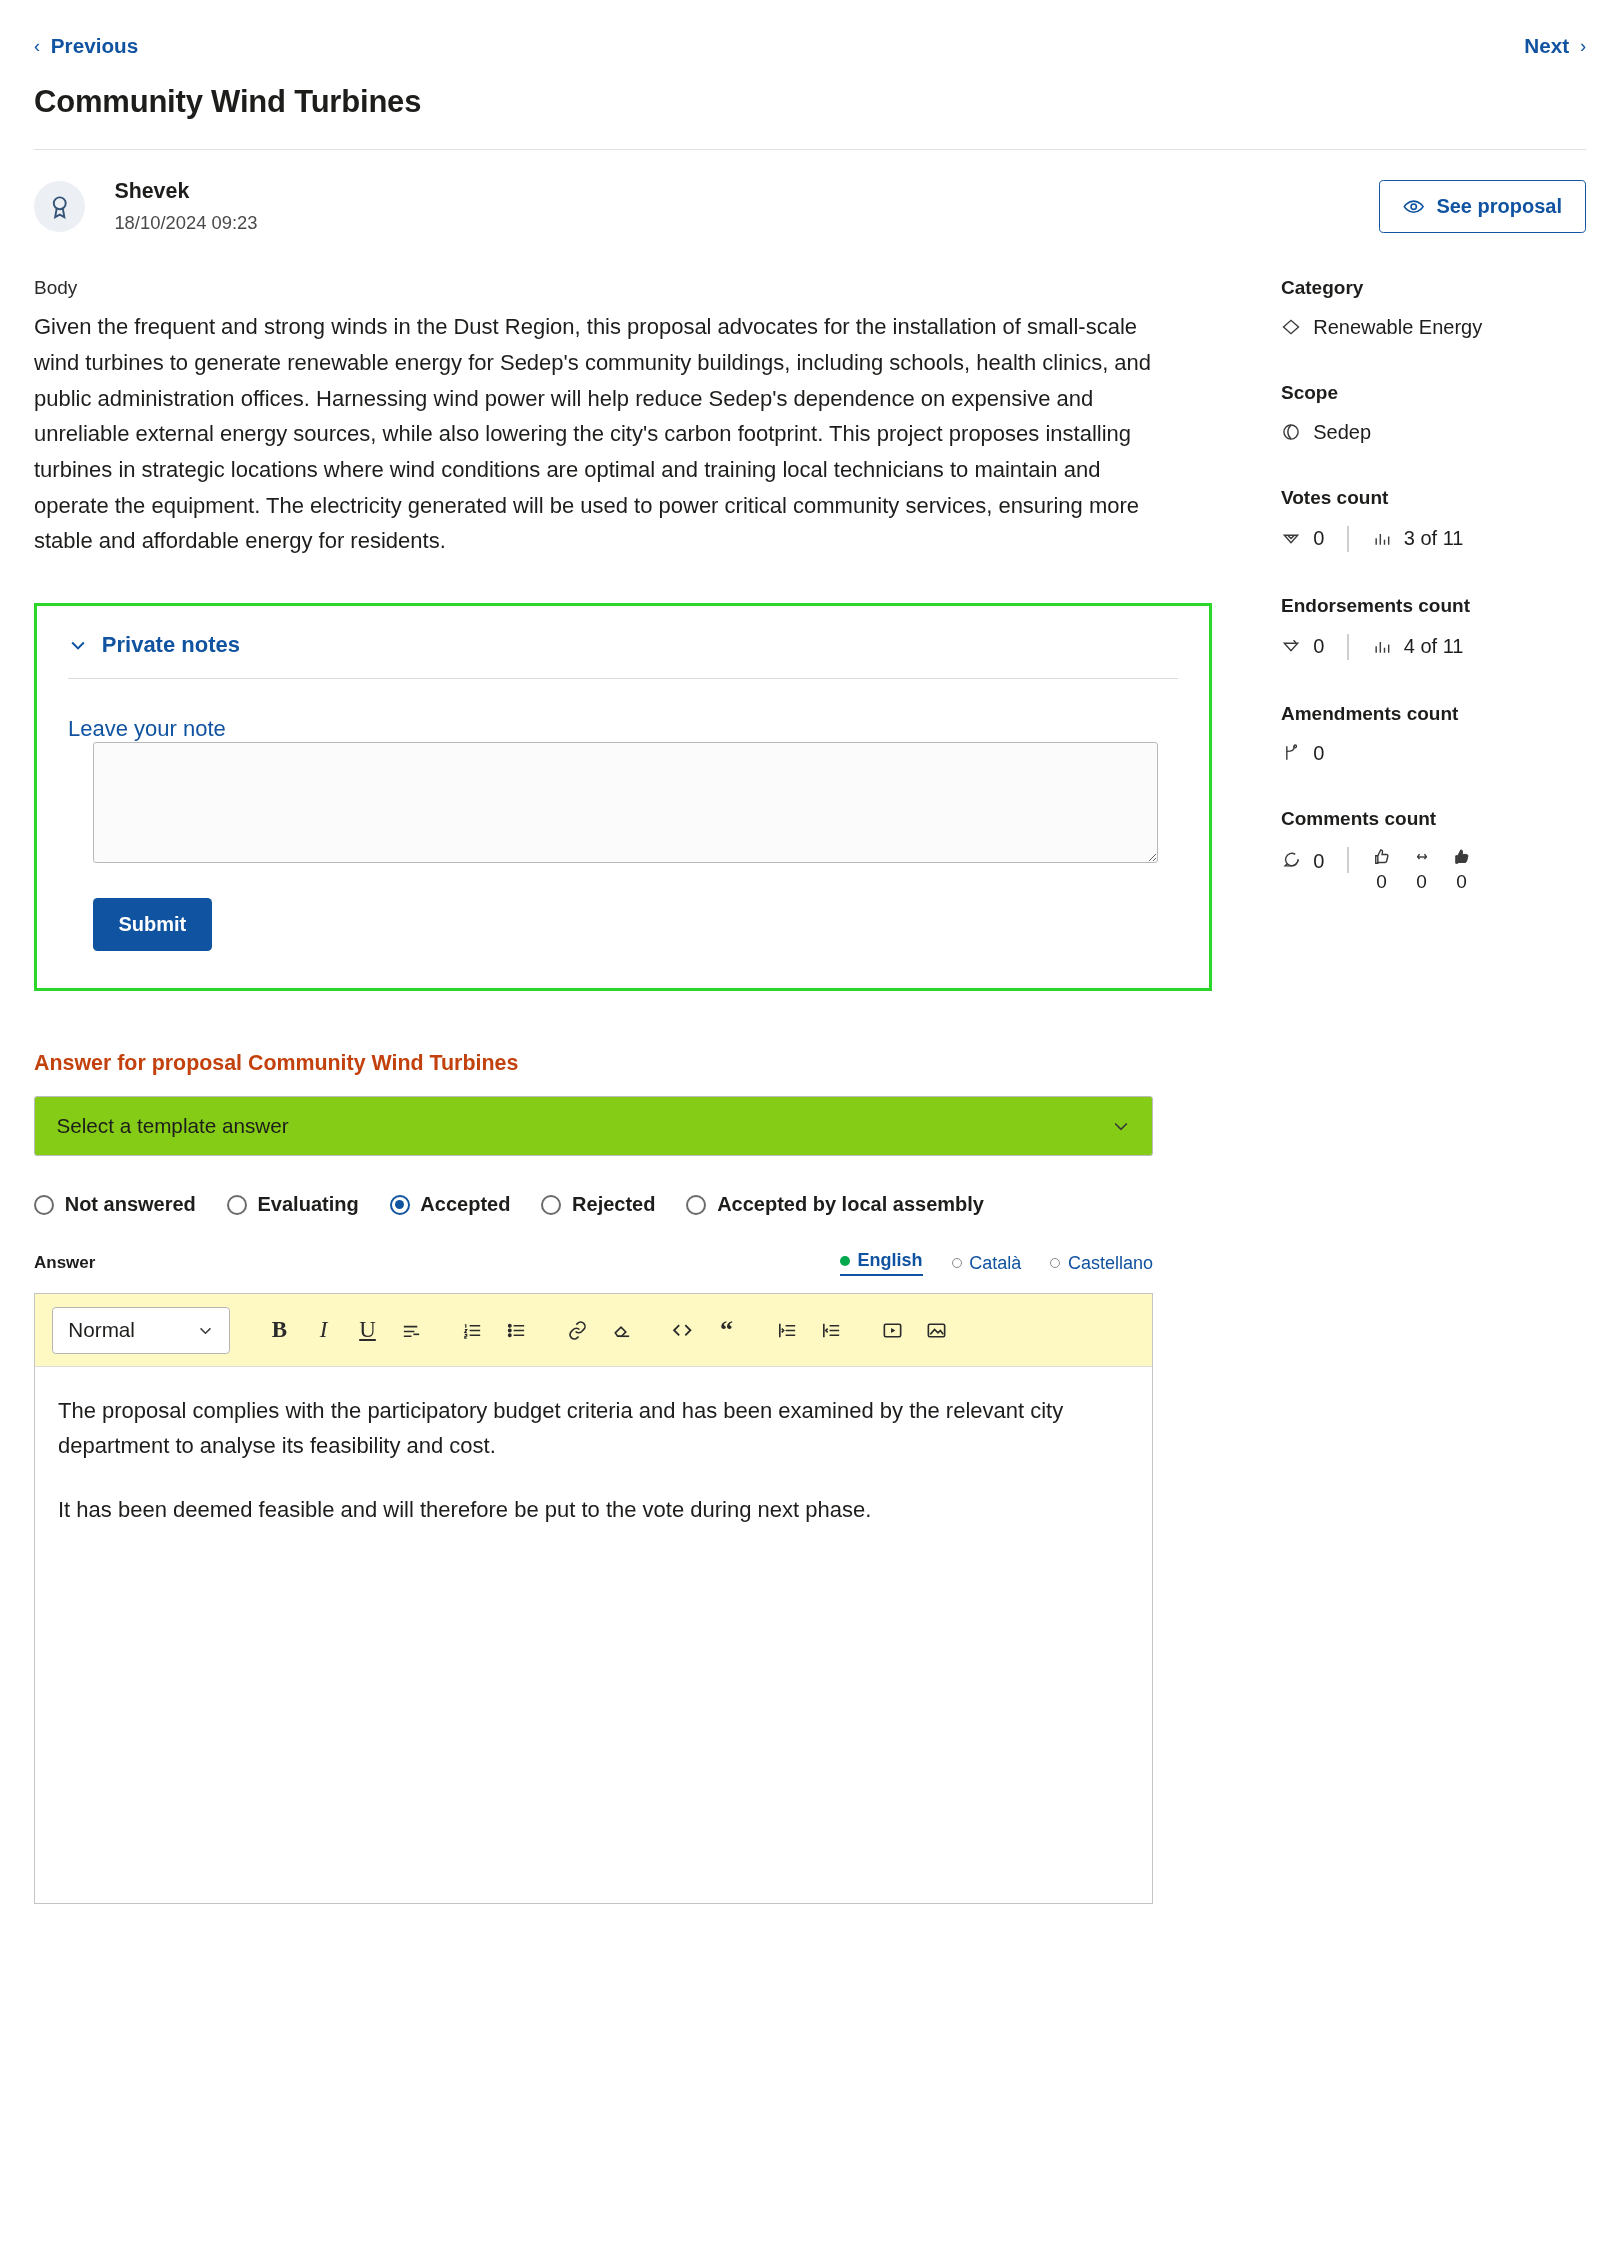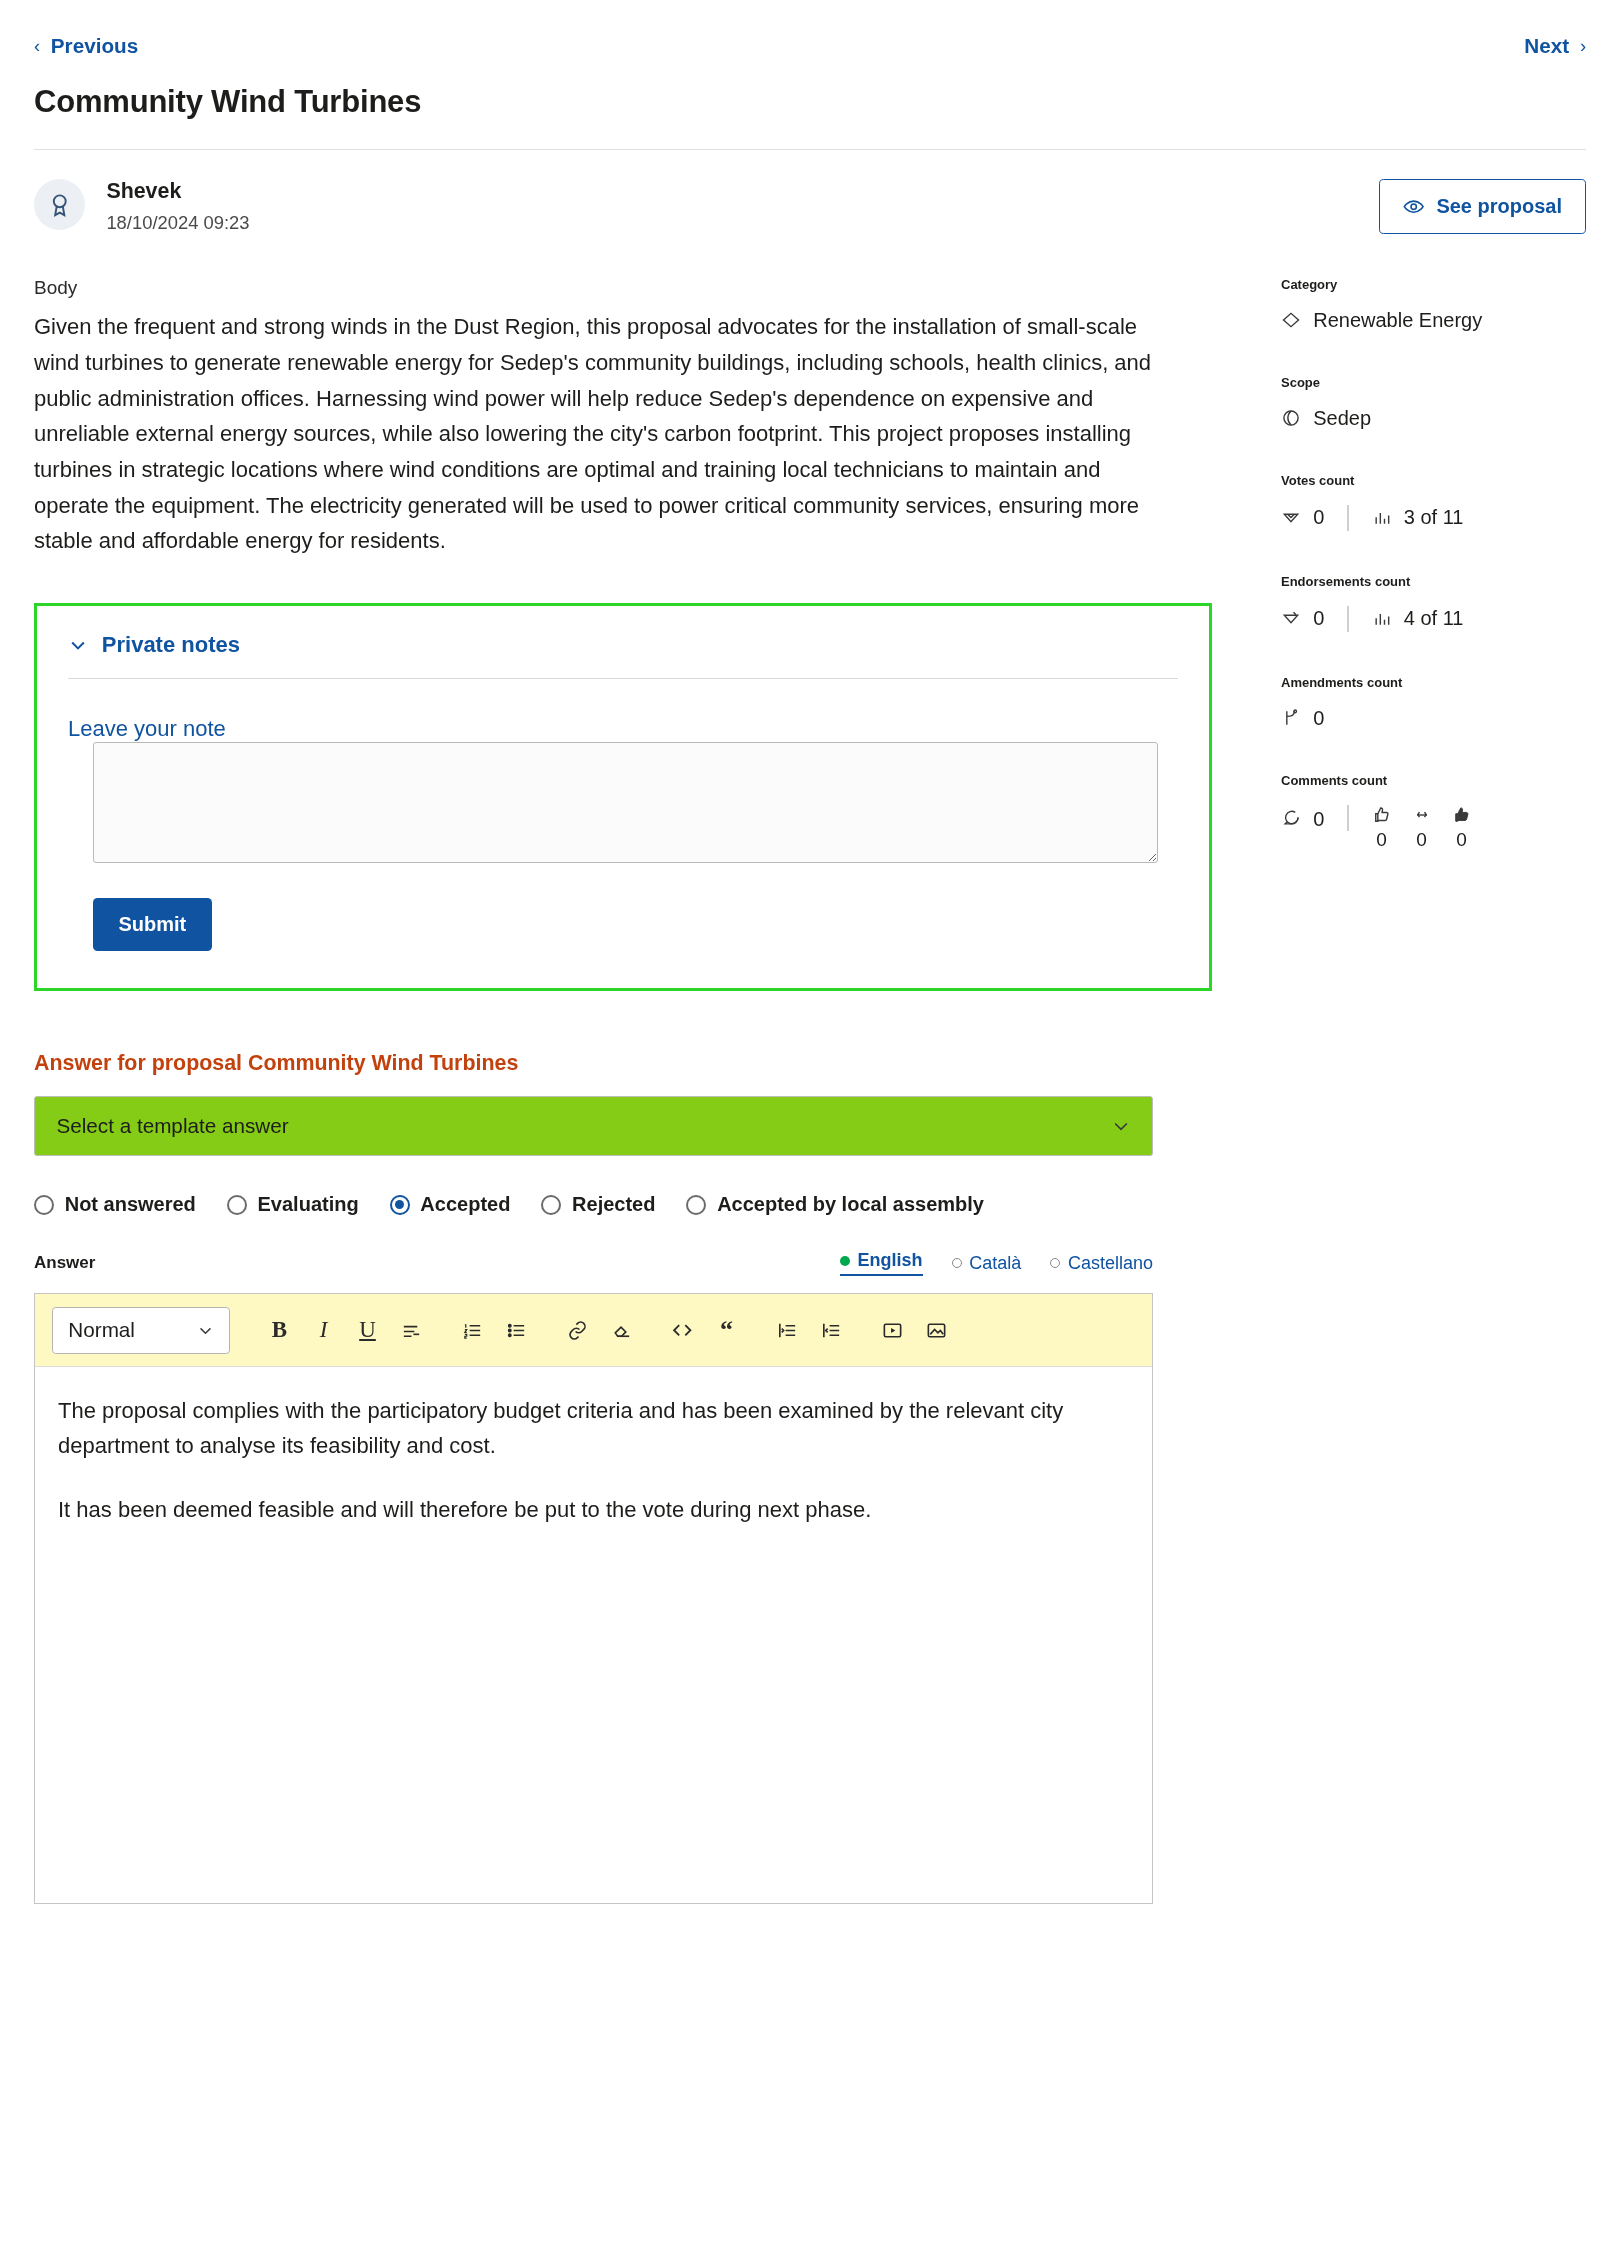--- a/index.html
+++ b/index.html
@@ -45,21 +45,23 @@
     letter-spacing: -0.2px;
   }
   .title-rule {
     margin: 29px 34px 0 34px;
     border-bottom: 1.5px solid #e0e0e0;
   }
 
   
   .author-row {
     display: flex;
+    align-items: center;
     padding: 29px 34px 0 34px;
+    gap: 8px;
   }
   .avatar {
     width: 51px; height: 51px;
     border-radius: 50%;
     background: #eceff4;
     display: flex; align-items: center; justify-content: center;
     flex: 0 0 auto;
     color: #355477;
   }
   .author-meta { margin-left: 21.4px; flex: 1 1 auto; }
@@ -257,21 +259,21 @@
   .editor-body {
     min-height: 536px;
     padding: 27.5px 23px 23px 23px;
     font-size: 22px;
     line-height: 1.58;
   }
   .editor-body p { margin: 0 0 29px 0; }
 
   
   .side-block { margin-bottom: 43px; }
-  .side-title { font-weight: bold; font-size: 13px; margin-bottom: 17px; }
+  .side-title { font-weight: bold; font-size: 19px; margin-bottom: 17px; }
   .side-row { display: flex; align-items: center; gap: 12.2px; font-size: 20px; }
   .side-sep {
     width: 1.5px; height: 26px; background: #cfcfcf;
     margin: 0 10.7px;
     flex: 0 0 auto;
   }
   .icon-mini { display: inline-flex; align-items: center; color: #3a3a3a; }
   .stack { display: flex; flex-direction: column; align-items: center; gap: 4.6px; }
   .stack-num { font-size: 19px; }
   .comments-icons { display: flex; align-items: flex-start; gap: 20px; }

